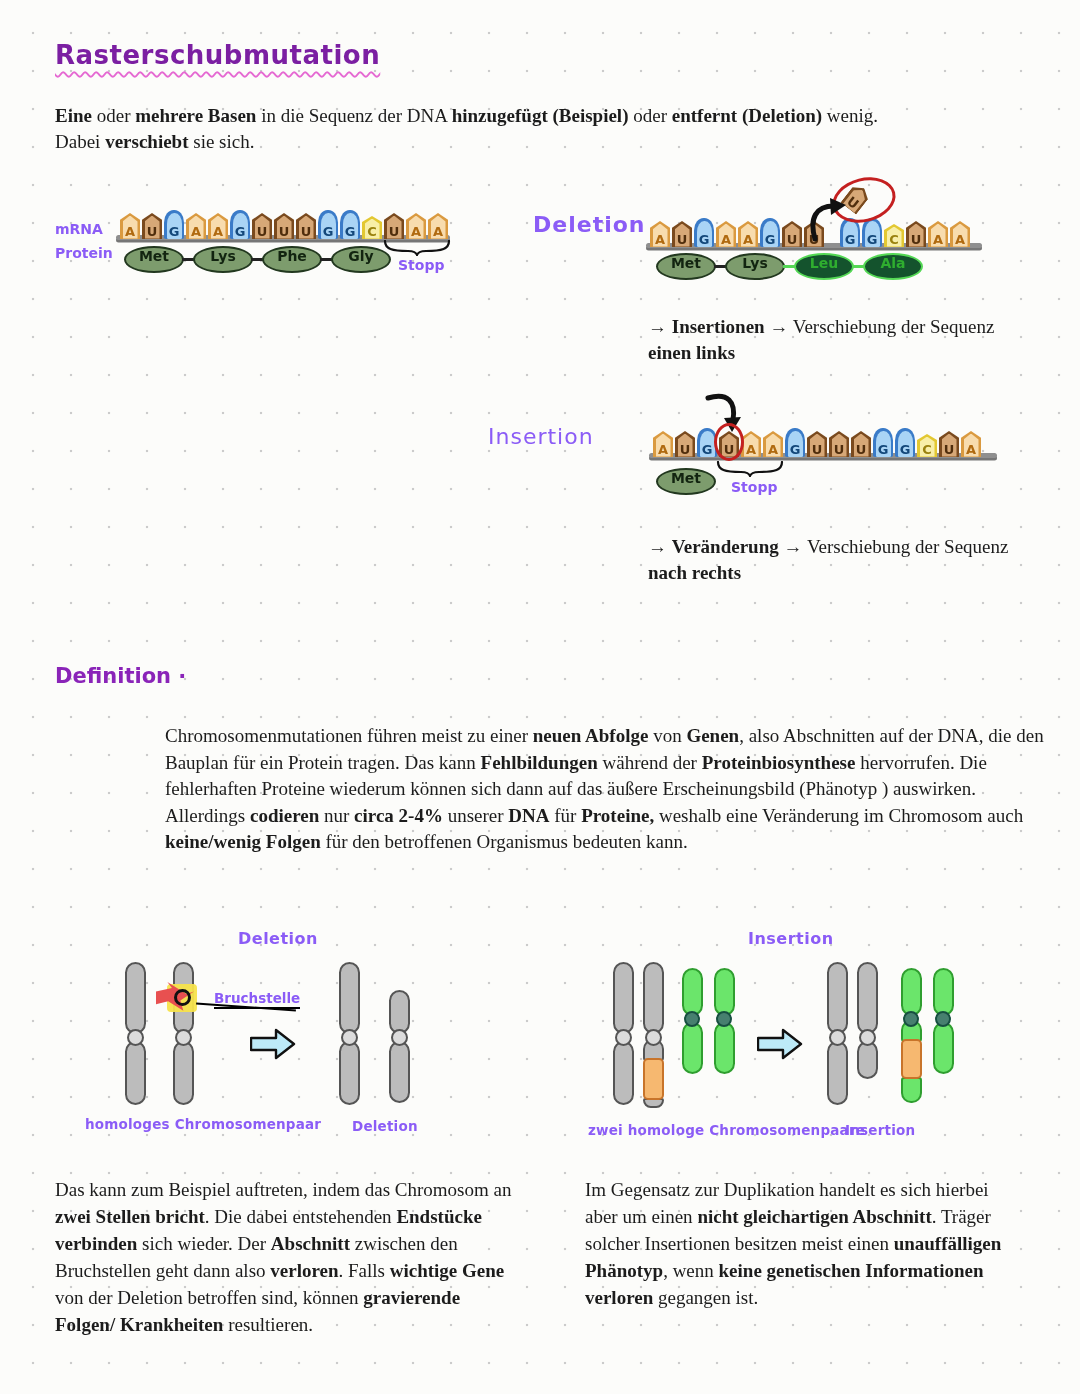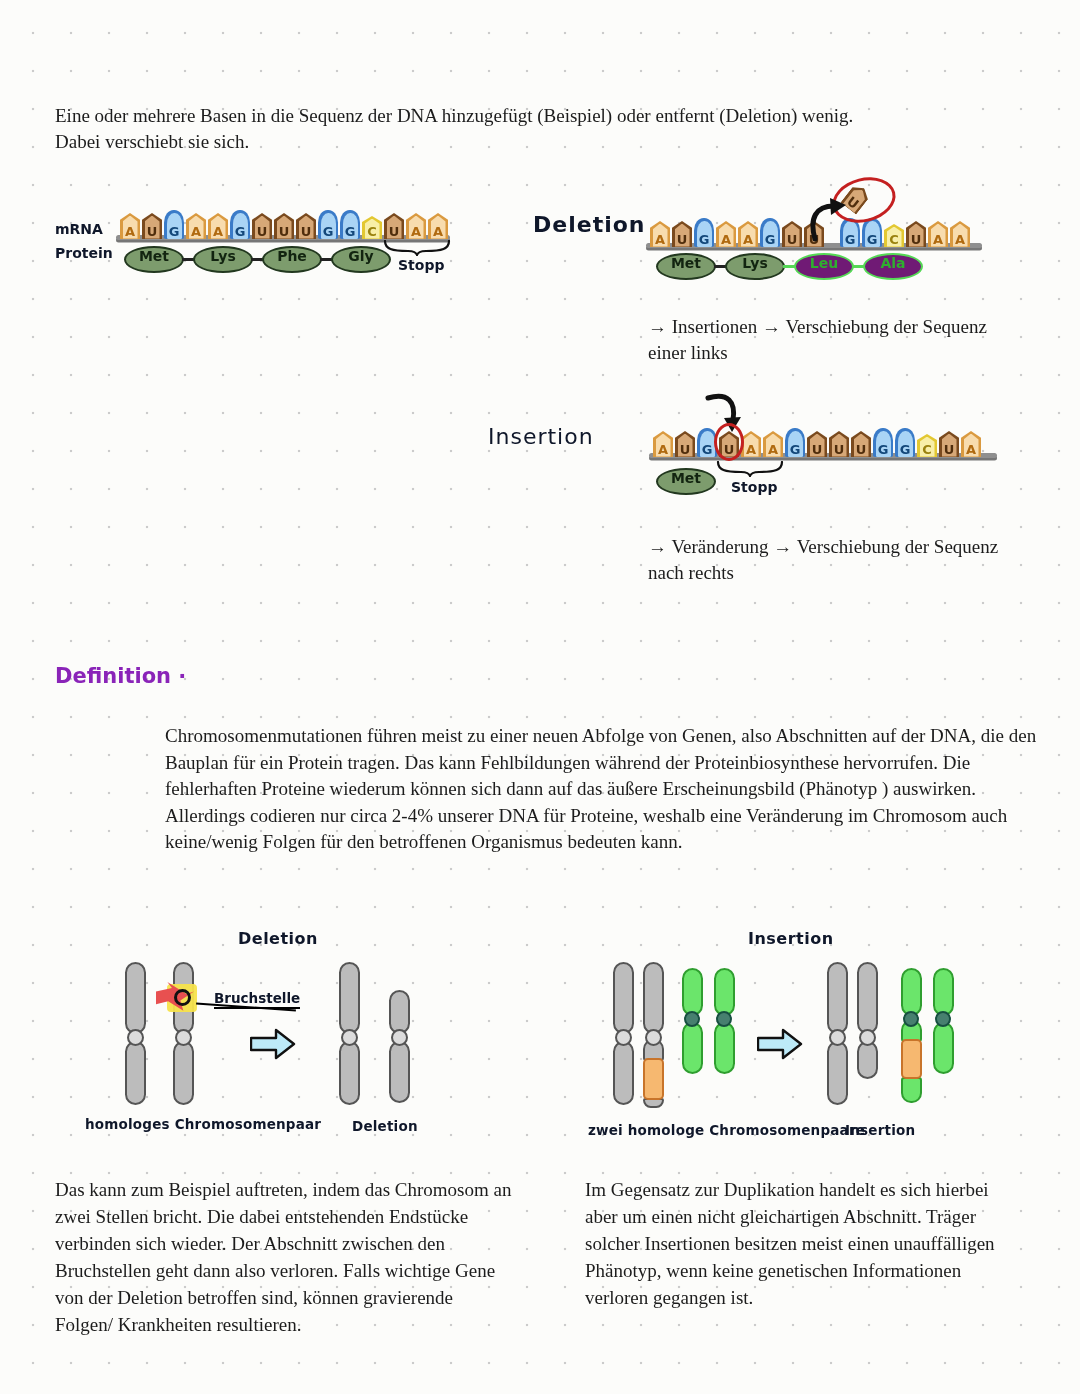--- a/index.html
+++ b/index.html
@@ -6,22 +6,22 @@
   body{
     width:1080px;height:1394px;
     background-color:#fcfcfa;
     background-image:radial-gradient(circle,#cbcbcb 1.3px,transparent 1.6px);
     background-size:38px 38px;background-position:14px 14px;
     font-family:"Liberation Serif","DejaVu Serif",serif;color:#1c1c1c;
   }
   #page{position:relative;width:1080px;height:1394px;overflow:hidden}
   .abs{position:absolute}
   .serif{font-family:"Liberation Serif","DejaVu Serif",serif;font-size:19px;line-height:26px}
-  .serif b{font-weight:400}
-  .hand{font-family:"DejaVu Sans","Liberation Sans",sans-serif;font-weight:700;color:#0f172a}
+  .serif b{font-weight:700}
+  .hand{font-family:"DejaVu Sans","Liberation Sans",sans-serif;font-weight:700;color:#8b5cf6}
   
   #title{left:55px;top:40px;font-size:26px;color:#7b1fa2;letter-spacing:.5px;
     text-decoration:underline wavy #e569d2 2px;text-underline-offset:7px}
   #sec2-title{left:55px;top:612px;font-size:27px;font-style:italic;color:#7b1fa2;
     border-bottom:5px solid #f6aee3;padding-bottom:1px;letter-spacing:.5px}
   #def-label{left:55px;top:664px;font-size:21px;color:#8a24b8}
   
   #intro{left:55px;top:103px;width:995px}
   #note1{left:648px;top:314px;width:420px}
   #note2{left:648px;top:534px;width:420px}
@@ -43,21 +43,21 @@
   .bl{position:absolute;bottom:0;width:100%;text-align:center;
       font:700 13px "DejaVu Sans",sans-serif}
   .bgap{width:14px;flex:0 0 auto}
   .circ{position:absolute;inset:-8px -5px -4px -5px;border:3px solid #c42020;border-radius:50%;z-index:3}
   .strand{position:absolute;height:5px;background:#8f8f8f;border-radius:3px;box-shadow:0 2.5px 0 #767676}
   
   .prow{position:absolute;display:flex;align-items:center}
   .prot{display:inline-block;min-width:50px;padding:0 3px;height:23px;line-height:23px;text-align:center;
         border-radius:50%;font:700 14px "DejaVu Sans",sans-serif;flex:0 0 auto}
   .prot.dark{background:#7d9c6d;border:2.5px solid #22381f;color:#122410}
-  .prot.light{background:#701a75;border:2.5px solid #55d855;color:#2fae2f}
+  .prot.light{background:#14532d;border:2.5px solid #55d855;color:#2fae2f}
   .plink{display:inline-block;width:13px;height:2.5px;margin:0 -2px;flex:0 0 auto}
   .plink.dark{background:#222}.plink.light{background:#55d855}
   
   .seqlbl{font-size:22px;font-weight:600;letter-spacing:1px}
   .smlbl{font-size:14px}
   
   .chromo{position:absolute;display:flex;flex-direction:column;align-items:center;width:26px}
   .arm,.seg{width:21px;box-sizing:border-box;flex:0 0 auto}
   .arm{background:#bcbcbc;border:2.5px solid #555;border-radius:11px}
   .cent{width:17px;height:17px;background:#dcdcdc;border:2.5px solid #555;border-radius:50%;
@@ -79,20 +79,21 @@
      filter:drop-shadow(0 0 1px #8a1010)}
   .ring{position:absolute;width:17px;height:17px;border:3px solid #111;border-radius:50%;box-sizing:border-box}
   #bruch-label{font-size:13.5px;border-bottom:2px solid #000;padding-bottom:1px}
   .pline{position:absolute;height:2px;background:#000}
   svg{display:block}
 </style>
 </head>
 <body>
 <div id="page">
 
+<div class="abs hand" id="title">Rasterschubmutation</div>
 <div class="abs serif" id="intro"><b>Eine</b><span> oder </span><b>mehrere Basen</b><span> in die Sequenz der DNA </span><b>hinzugefügt (Beispiel)</b><span> oder </span><b>entfernt (Deletion)</b><span> wenig.</span><br><span>Dabei </span><b>verschiebt</b><span> sie sich.</span></div>
 
 <div class="abs hand smlbl" style="left:55px;top:221px">mRNA</div>
 <div class="abs hand smlbl" style="left:55px;top:245px">Protein</div>
 
 <div class="abs strand" style="left:116px;top:235px;width:334px"></div>
 <div class="brow" style="left:120px;top:210px">
       <span class="base b-a">
         <span class="bs1"></span>
         <span class="bs2"></span>
@@ -274,21 +275,21 @@
           <span class="bs2"></span>
           <span class="bl">U</span>
         </span>
       </div>
 </div>
 <div class="abs" style="left:832px;top:178px;width:58px;height:38px;border:3px solid #c42020;border-radius:50%;transform:rotate(-14deg)"></div>
 <svg class="abs" style="left:806px;top:194px" width="42" height="48" viewBox="0 0 42 48">
   <path d="M9,45 C3,24 10,12 28,12" fill="none" stroke="#111" stroke-width="5" stroke-linecap="round"></path>
   <polygon points="24,4 40,11 25,21" fill="#111"></polygon>
 </svg>
-<div class="abs serif" id="note1"><span>→ </span><b>Insertionen</b><span> → Verschiebung der Sequenz</span><br><b>einer links</b></div>
+<div class="abs serif" id="note1"><span>→ </span><b>Insertionen</b><span> → Verschiebung der Sequenz</span><br><b>einen links</b></div>
 
 <div class="abs hand seqlbl" style="left:488px;top:424px;font-weight:500">Insertion</div>
 <div class="abs strand" style="left:649px;top:453px;width:348px"></div>
 <div class="brow" style="left:653px;top:428px">
       <span class="base b-a">
         <span class="bs1"></span>
         <span class="bs2"></span>
         <span class="bl">A</span>
       </span>
       <span class="base b-u">

